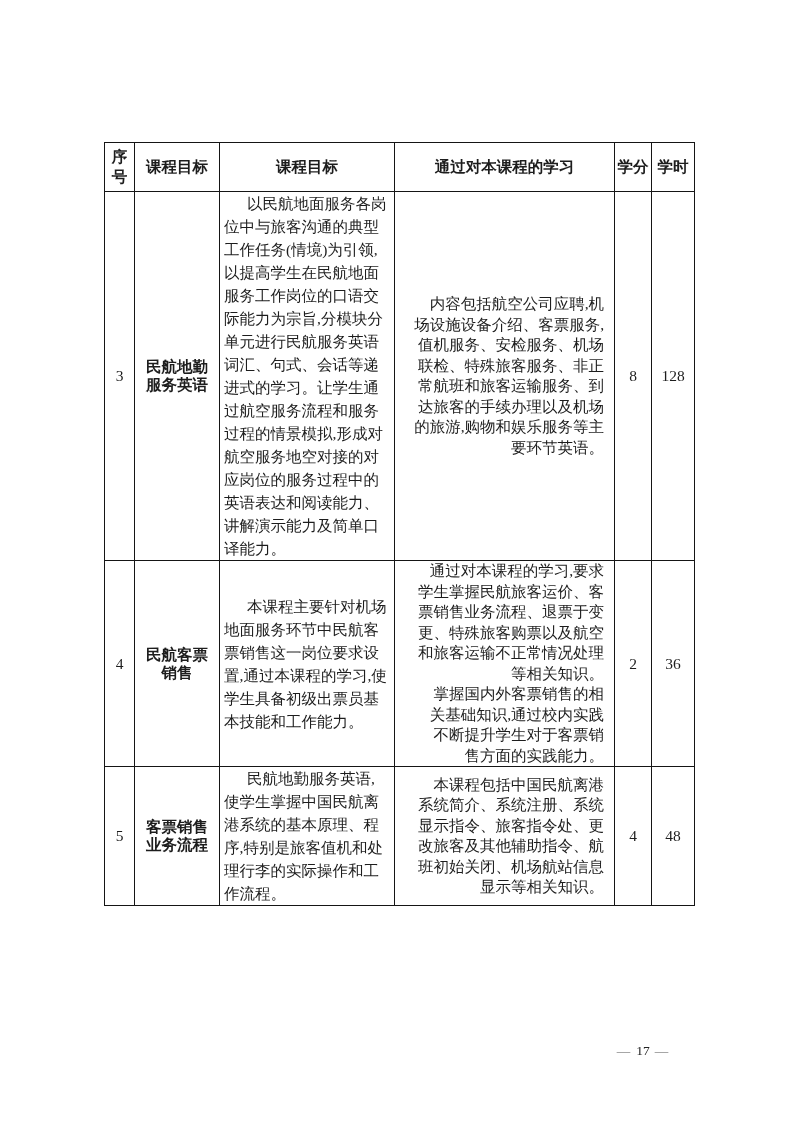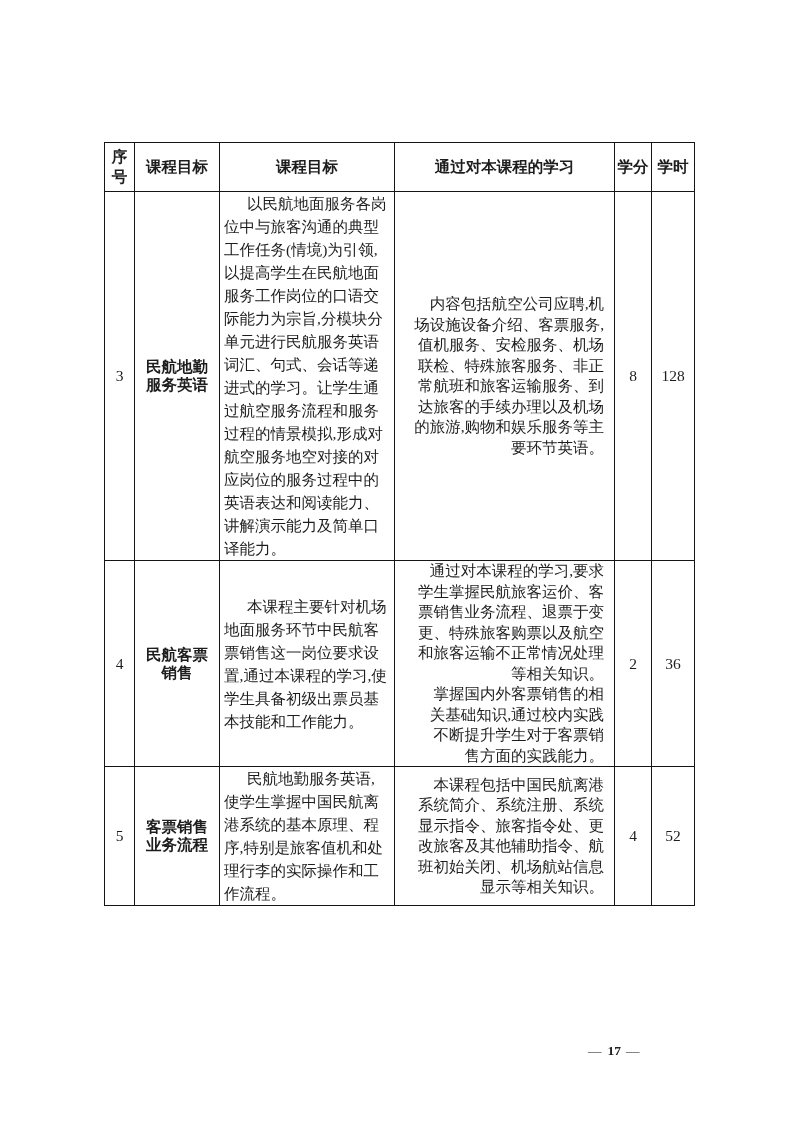--- a/index.html
+++ b/index.html
@@ -50,24 +50,24 @@
   .name-inner { display: inline-block; width: 65px; text-align: center; }
 
   td.cell-objective { padding: 0 4px; line-height: 23px; text-align: left; }
   td.cell-content   { padding: 0 10px; line-height: 20.5px; text-align: right; }
   td.cell-objective p, td.cell-content p { text-indent: 23px; }
   td.cell-objective p + p, td.cell-content p + p { text-indent: 0; margin-left: 16px; }
 
   .footer {
     position: absolute;
     top: 1042px; left: 588px; width: 110px;
+    text-align: center;
     font-size: 13.5px;
     line-height: 18px;
     white-space: nowrap;
-    font-weight: bold;
   }
   .footer .dash { color: #777; letter-spacing: 1px; }
   .footer .page-num { color: #222; margin: 0 5px; }
 </style>
 </head>
 <body>
 
 <div class="page">
 
   <table class="doc-table">
@@ -126,21 +126,21 @@
         <td class="cell-name">
           <span class="name-inner">客票销售业务流程</span>
         </td>
         <td class="cell-objective">
           <p>民航地勤服务英语,使学生掌握中国民航离港系统的基本原理、程序,特别是旅客值机和处理行李的实际操作和工作流程。</p>
         </td>
         <td class="cell-content">
           <p>本课程包括中国民航离港系统简介、系统注册、系统显示指令、旅客指令处、更改旅客及其他辅助指令、航班初始关闭、机场航站信息显示等相关知识。</p>
         </td>
         <td class="cell-credits">4</td>
-        <td class="cell-hours">52</td>
+        <td class="cell-hours">48</td>
       </tr>
     </tbody>
   </table>
 
   <div class="footer">
     <span class="dash">—</span><span class="page-num">17</span><span class="dash">—</span>
   </div>
 
 </div>
 

